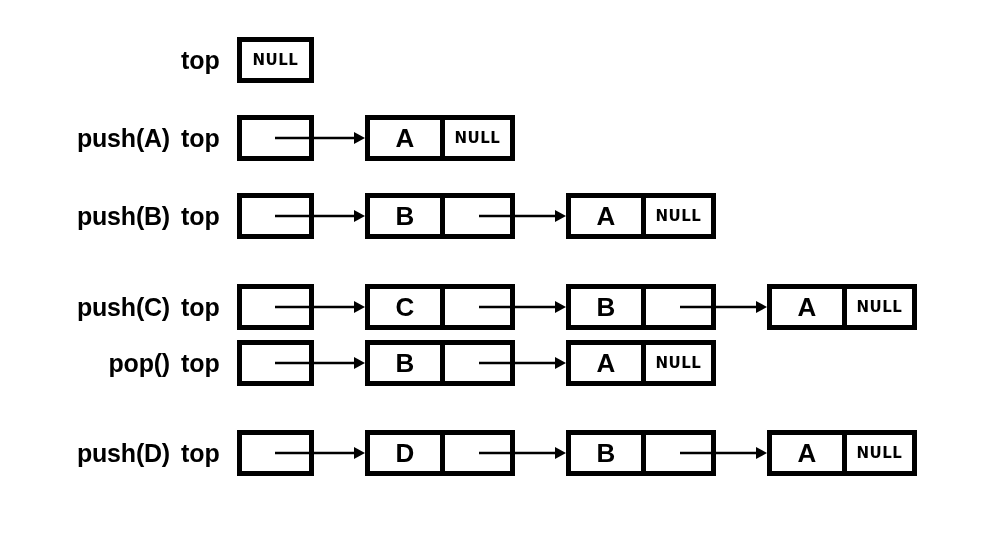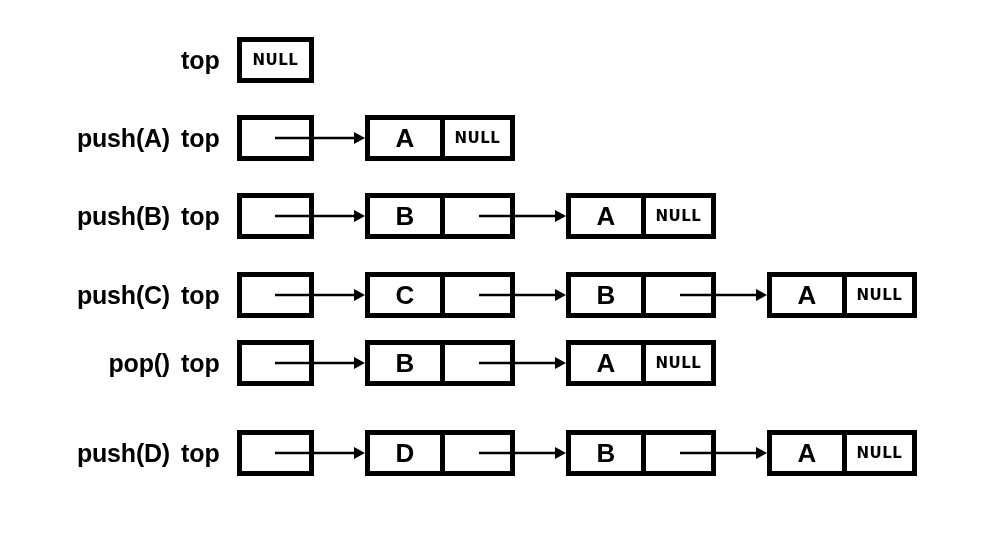--- a/index.html
+++ b/index.html
@@ -176,21 +176,21 @@
         <svg width="87" height="46">
           <line x1="0" y1="23" x2="78" y2="23" stroke="#000000" stroke-width="2.4"></line>
           <polygon points="76,17 87,23 76,29" fill="#000000"></polygon>
         </svg>
       </div>
       <div class="node" style="left: 566px;">
         <div class="cell cell-data">A</div>
         <div class="cell cell-next has-null">NULL</div>
       </div>
     </div>
-    <div class="row" style="top: 272px;">
+    <div class="row" style="top: 284px;">
       <div class="op-label">push(C)</div>
       <div class="top-label">top</div>
       <div class="box top-box"></div>
       <div class="link" style="left: 275px; width: 90px;">
         <svg width="90" height="46">
           <line x1="0" y1="23" x2="81" y2="23" stroke="#000000" stroke-width="2.4"></line>
           <polygon points="79,17 90,23 79,29" fill="#000000"></polygon>
         </svg>
       </div>
       <div class="node" style="left: 365px;">

